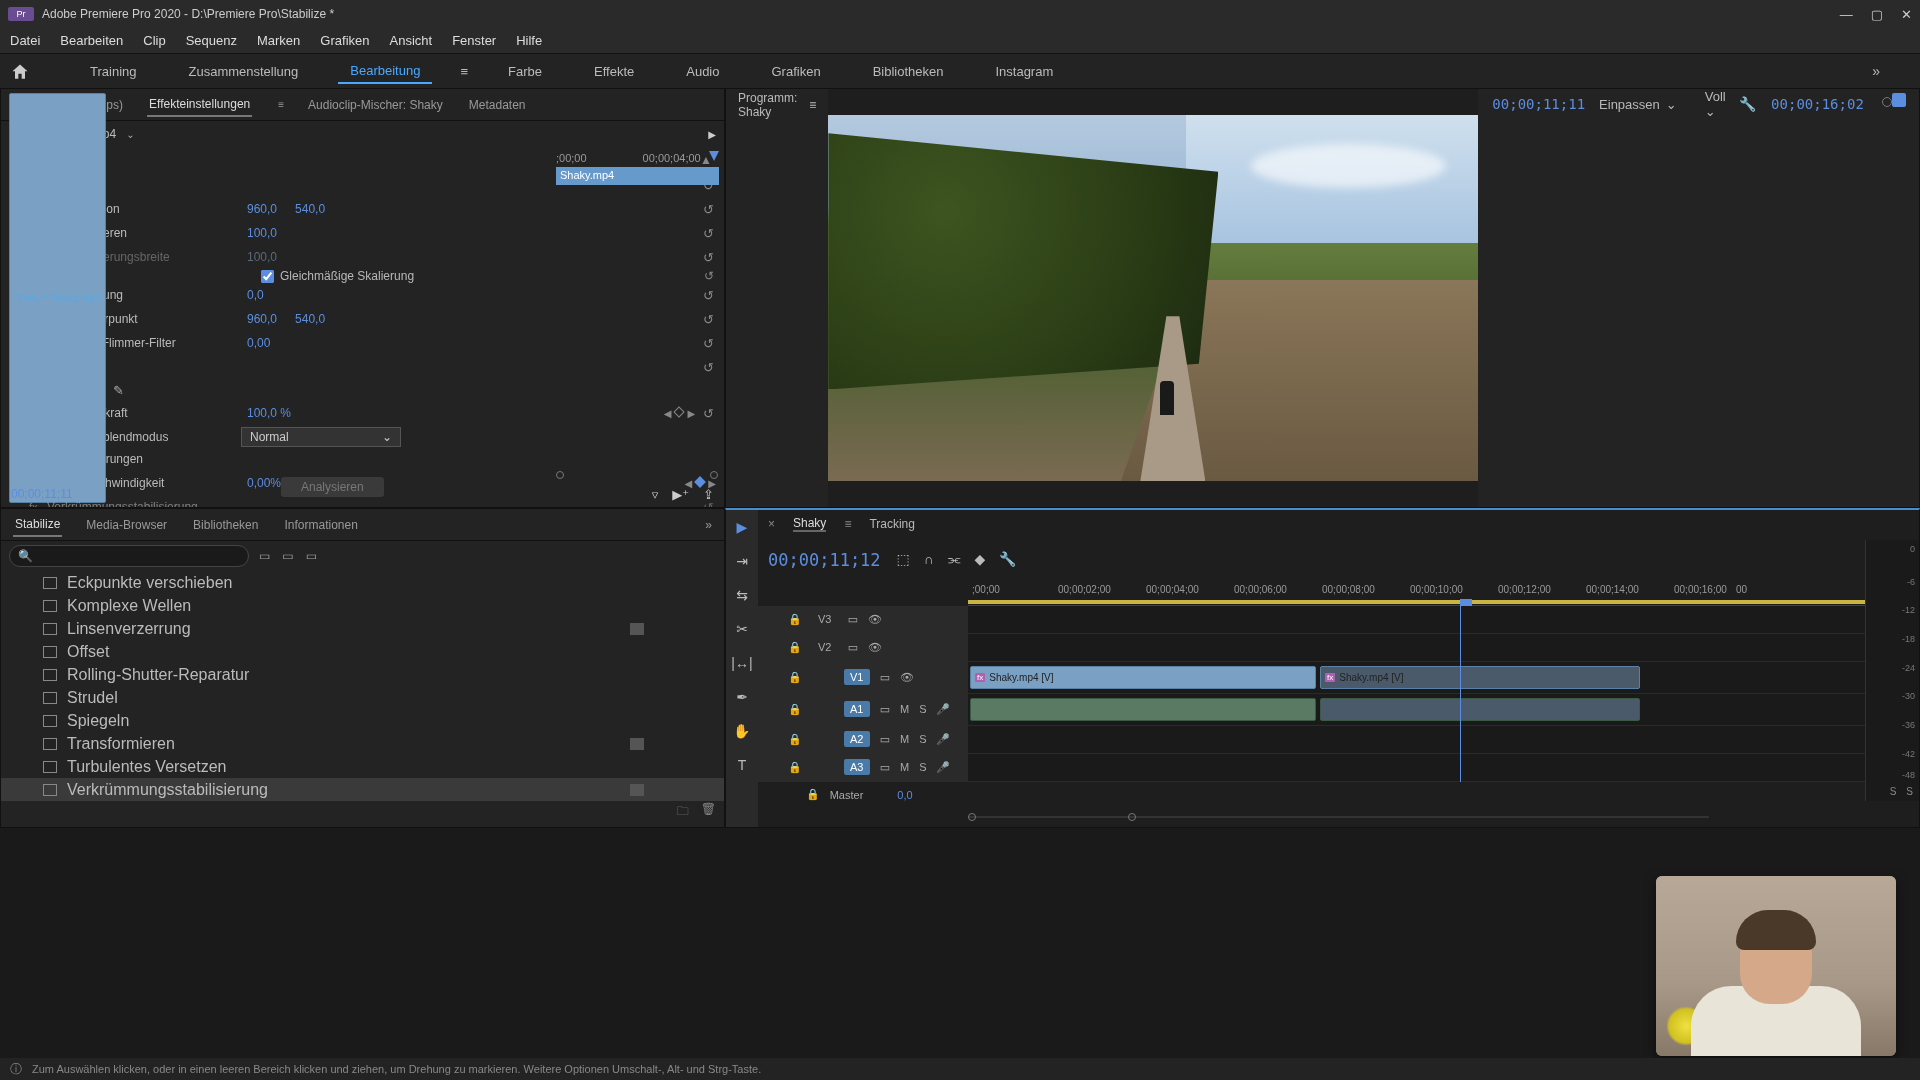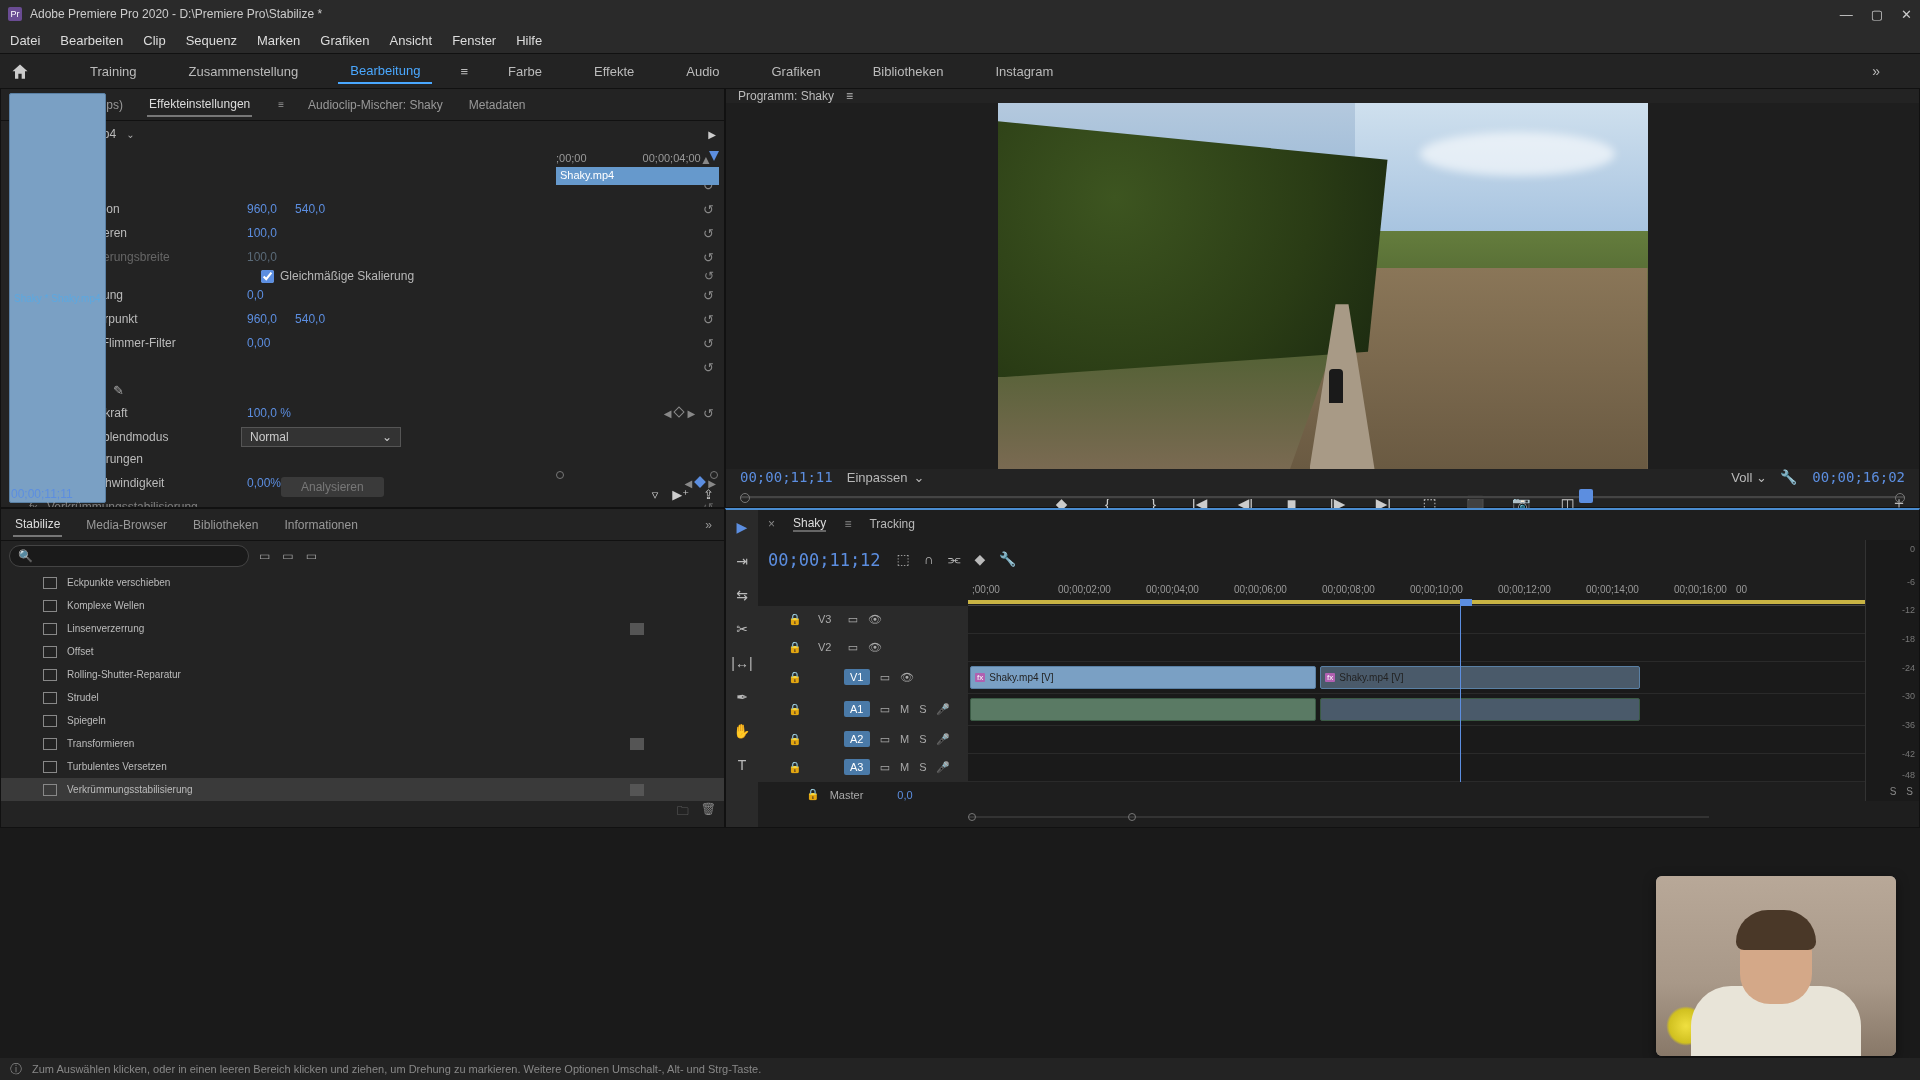--- a/index.html
+++ b/index.html
@@ -1,18 +1,18 @@
 <!DOCTYPE html>
 <html><head>
 <meta charset="utf-8">
 <style>
 * { margin:0; padding:0; box-sizing:border-box; font-family:"Segoe UI",Arial,sans-serif; user-select:none; }
 body { background:#1a1a1a; color:#b8b8b8; font-size:12px; width:1920px; height:1080px; overflow:hidden; position:relative; }
 .titlebar { height:28px; background:#2a2a2a; display:flex; align-items:center; padding:0 8px; color:#ccc; font-size:12px; }
-.titlebar .app-icon { width:14px; height:14px; background:#6a4c93; border-radius:2px; margin-right:8px; display:inline-flex; align-items:center; justify-content:center; font-size:9px; color:#fff; }
+.titlebar .app-icon { width:26px; height:14px; background:#6a4c93; border-radius:2px; margin-right:8px; display:inline-flex; align-items:center; justify-content:center; font-size:9px; color:#fff; }
 .titlebar .title { flex:1; }
 .titlebar .win-btns { display:flex; gap:18px; }
 .titlebar .win-btns span { cursor:pointer; font-size:13px; }
 .menubar { height:26px; background:#2a2a2a; display:flex; align-items:center; padding:0 10px; gap:20px; font-size:13px; color:#ddd; border-bottom:1px solid #111; }
 .menubar span { cursor:pointer; }
 .workspace-bar { height:34px; background:#232323; display:flex; align-items:center; padding:0 10px; gap:28px; font-size:13px; color:#bbb; }
 .workspace-bar .home-icon { width:20px; height:18px; display:inline-block; margin-right:20px; }
 .workspace-bar .home-icon svg { fill:#ccc; }
 .workspace-bar .ws { cursor:pointer; padding:4px 12px; }
 .workspace-bar .ws.active { color:#4aa8ff; border-bottom:2px solid #4aa8ff; }
@@ -64,21 +64,21 @@
 .checkbox-row input { accent-color:#5c8ee0; }
 .analyse-btn { position:absolute; left:280px; bottom:10px; background:#3a3a3a; color:#777; padding:3px 20px; border-radius:3px; font-size:12px; }
 .ec-footer { position:absolute; bottom:0; left:0; right:0; height:26px; display:flex; align-items:center; padding:0 10px; font-size:12px; }
 .ec-footer .tc { color:#5c8ee0; }
 .ec-footer .spacer { flex:1; }
 .ec-footer .icons { display:flex; gap:14px; color:#ccc; }
 .ec-footer .icons span { cursor:pointer; font-size:13px; }
 .scroll-dot { position:absolute; width:8px; height:8px; border-radius:50%; border:1px solid #777; bottom:28px; }
 
 
-.program { background:#232323; border:1px solid #111; display:flex; flex-direction:column; }
+.program { background:#232323; border:1px solid #111; display:flex; flex-direction:row; }
 .program-tab { height:32px; display:flex; align-items:center; padding:0 12px; gap:12px; font-size:12px; color:#bbb; }
 .video-area { flex:1; display:flex; align-items:center; justify-content:center; background:#1e1e1e; }
 .video-frame { width:650px; height:366px; background:linear-gradient(to bottom, #b4c9de 0%, #9bb9d6 25%, #6a8340 30%, #4a5f2e 60%, #7a6a52 100%); position:relative; overflow:hidden; }
 .video-frame .sky { position:absolute; top:0; right:0; width:45%; height:35%; background:linear-gradient(to bottom,#cfe0ee,#a8c4e0); }
 .video-frame .clouds { position:absolute; top:8%; right:5%; width:30%; height:12%; background:rgba(255,255,255,0.6); border-radius:50%; filter:blur(4px); }
 .video-frame .trees { position:absolute; top:5%; left:0; width:60%; height:70%; background:radial-gradient(circle at 30% 30%, #3d5520 0%, #2a3c15 60%, #1a2810 100%); clip-path:polygon(0 0, 100% 15%, 95% 90%, 0 100%); }
 .video-frame .field { position:absolute; bottom:0; right:0; width:55%; height:55%; background:linear-gradient(to bottom,#8a7658 0%,#6a5a42 100%); clip-path:polygon(20% 0, 100% 0, 100% 100%, 0 100%); }
 .video-frame .path { position:absolute; bottom:0; left:48%; width:10%; height:45%; background:#a89a86; clip-path:polygon(40% 0, 60% 0, 100% 100%, 0 100%); }
 .video-frame .runner { position:absolute; bottom:18%; left:51%; width:14px; height:34px; background:#1a1a1a; border-radius:4px 4px 0 0; }
 .monitor-bar { height:30px; display:flex; align-items:center; padding:0 14px; gap:14px; font-size:13px; }
@@ -100,21 +100,21 @@
 
 
 .effects-browser .panel-tabs { font-size:12px; }
 .effects-browser .more { margin-left:auto; font-size:12px; cursor:pointer; }
 .search-row { display:flex; align-items:center; padding:4px 8px; gap:10px; }
 .search-row .search { flex:0 0 240px; background:#1a1a1a; border:1px solid #444; border-radius:12px; padding:3px 8px; display:flex; align-items:center; gap:6px; }
 .search-row .search input { background:transparent; border:none; outline:none; color:#ccc; width:100%; font-size:12px; }
 .search-row .icons { display:flex; gap:12px; color:#aaa; }
 .search-row .icons span { cursor:pointer; }
 .effect-list { height:230px; overflow:hidden; }
-.effect-item { height:23px; display:flex; align-items:center; padding-left:42px; gap:10px; font-size:10px; color:#bbb; cursor:pointer; }
+.effect-item { height:23px; display:flex; align-items:center; padding-left:42px; gap:10px; font-size:16px; color:#bbb; cursor:pointer; }
 .effect-item .e-icon { width:14px; height:12px; border:1px solid #888; }
 .effect-item.selected { background:#3a3a3a; }
 .effect-item .accel { margin-left:auto; margin-right:80px; width:14px; height:12px; background:#555; }
 .new-bin { position:absolute; bottom:4px; right:8px; display:flex; gap:12px; color:#888; }
 
 
 .timeline { background:#1e1e1e; border:1px solid #111; border-top:2px solid #4a8cd0; position:relative; display:flex; }
 .tl-tools { width:32px; background:#2a2a2a; display:flex; flex-direction:column; align-items:center; padding-top:6px; gap:12px; }
 .tl-tools .tool { width:22px; height:22px; cursor:pointer; display:flex; align-items:center; justify-content:center; color:#bbb; font-size:14px; }
 .tl-tools .tool.active { color:#5c8ee0; }

